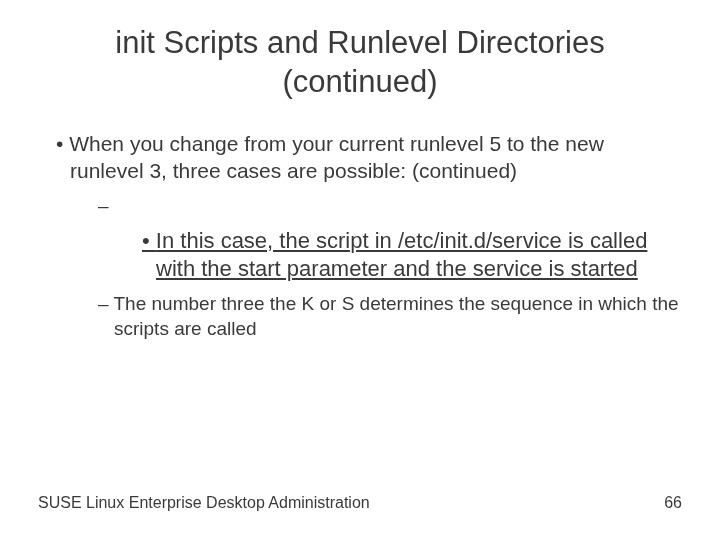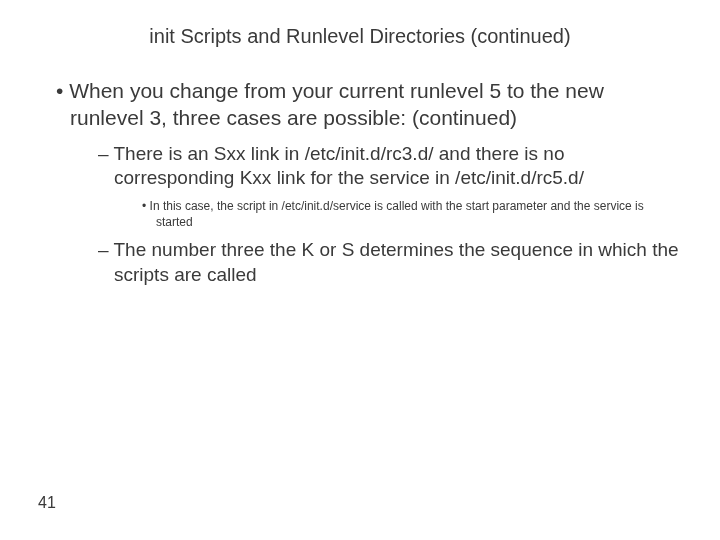--- a/index.html
+++ b/index.html
@@ -7,37 +7,37 @@
     width: 720px;
     height: 540px;
     background: #fff;
     font-family: Arial, Helvetica, sans-serif;
     color: #3a3a3a;
     position: relative;
     padding: 24px 38px 0 38px;
   }
   .title {
     text-align: center;
-    font-size: 20px;
+    font-size: 31px;
     line-height: 1.25;
     margin-bottom: 28px;
     font-weight: normal;
   }
   .content {
     font-size: 21px;
     line-height: 1.3;
     margin-top: 28px;
   }
   ul.lvl1 { list-style: none; padding-left: 18px; }
   ul.lvl1 > li::before { content: "• "; }
   ul.lvl1 > li { text-indent: -14px; padding-left: 14px; margin-bottom: 8px; }
   ul.lvl2 { list-style: none; padding-left: 28px; margin-top: 10px; font-size: 19px; }
   ul.lvl2 > li::before { content: "– "; }
   ul.lvl2 > li { text-indent: -16px; padding-left: 16px; margin-bottom: 8px; }
-  ul.lvl3 { list-style: none; padding-left: 28px; margin-top: 8px; font-size: 12px; }
+  ul.lvl3 { list-style: none; padding-left: 28px; margin-top: 8px; font-size: 22px; text-decoration: underline; }
   ul.lvl3 > li::before { content: "• "; }
   ul.lvl3 > li { text-indent: -14px; padding-left: 14px; margin-bottom: 8px; }
   .footer {
     position: absolute;
     bottom: 28px;
     left: 38px;
     right: 38px;
     font-size: 16px;
     display: flex;
     justify-content: space-between;
@@ -47,30 +47,30 @@
 <body>
 
 <h1 class="title">init Scripts and Runlevel Directories (continued)</h1>
 
 <div class="content">
   <ul class="lvl1">
     <li>
       <span>When you change from your current runlevel 5 to the new runlevel 3, three cases are possible: (continued)</span>
       <ul class="lvl2">
         <li>
-          <span>There is an Sxx link in /etc/init.d/rc3.d/ and there is no corresponding Kxx link for the service in /etc/init.d/rc5.d/</span>
           <ul class="lvl3">
             <li>
               <span>In this case, the script in /etc/init.d/service is called with the start parameter and the service is started</span>
             </li>
           </ul>
         </li>
         <li>
           <span>The number three the K or S determines the sequence in which the scripts are called</span>
         </li>
       </ul>
     </li>
   </ul>
 </div>
 
 <div class="footer">
-  <span>41</span>
+  <span>SUSE Linux Enterprise Desktop Administration</span>
+  <span>66</span>
 </div>
 
 </body></html>

